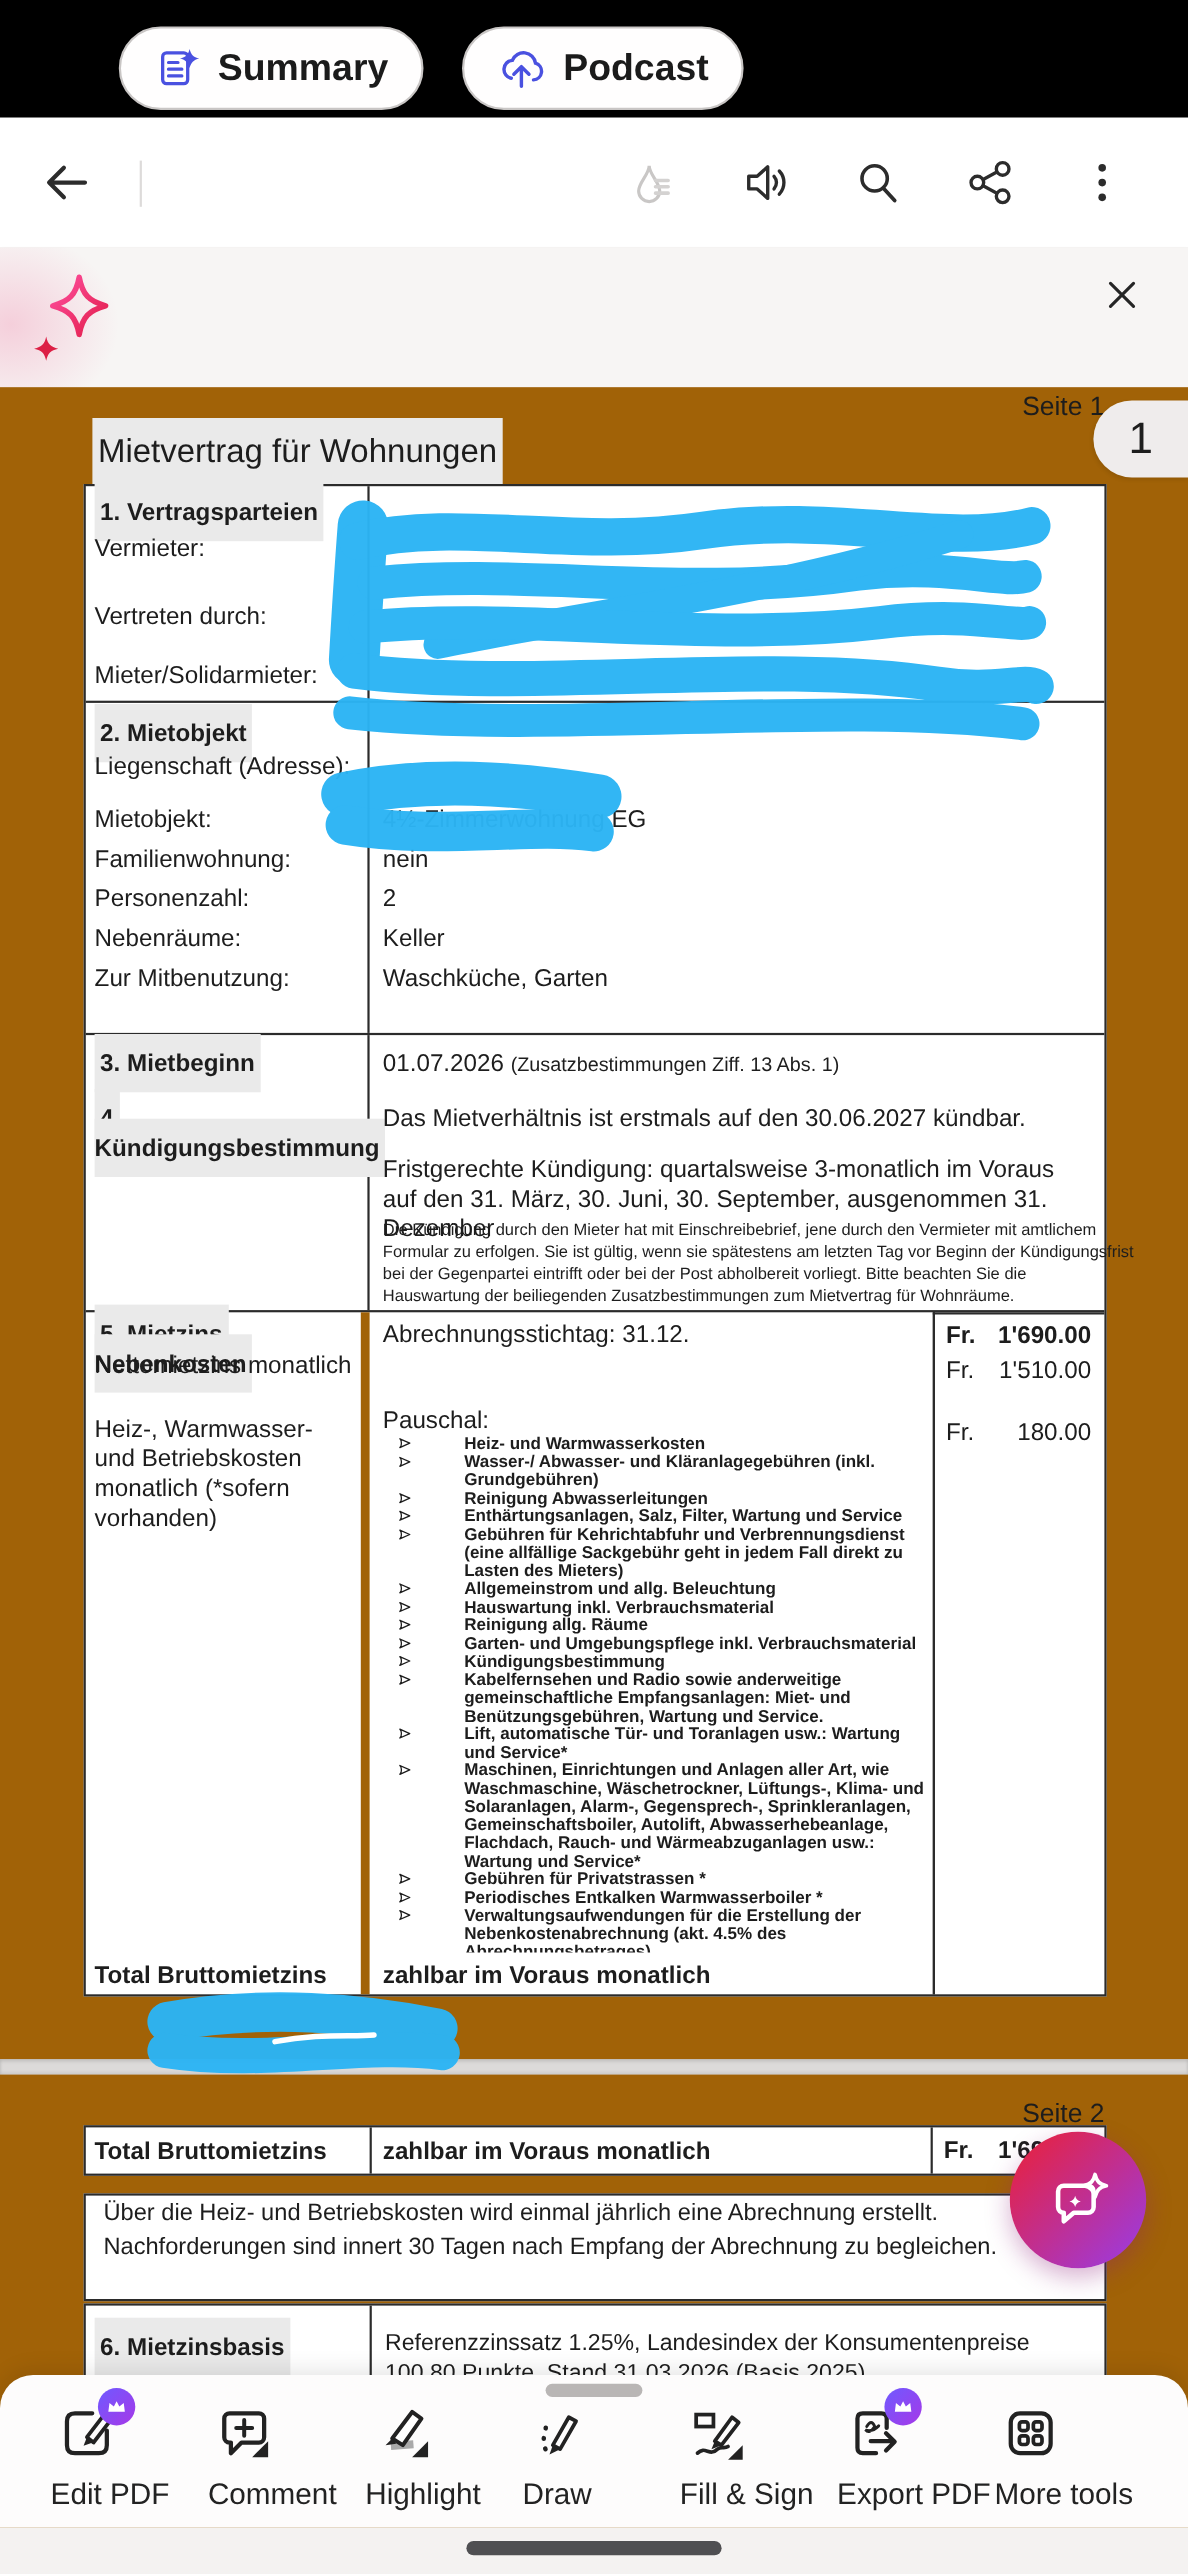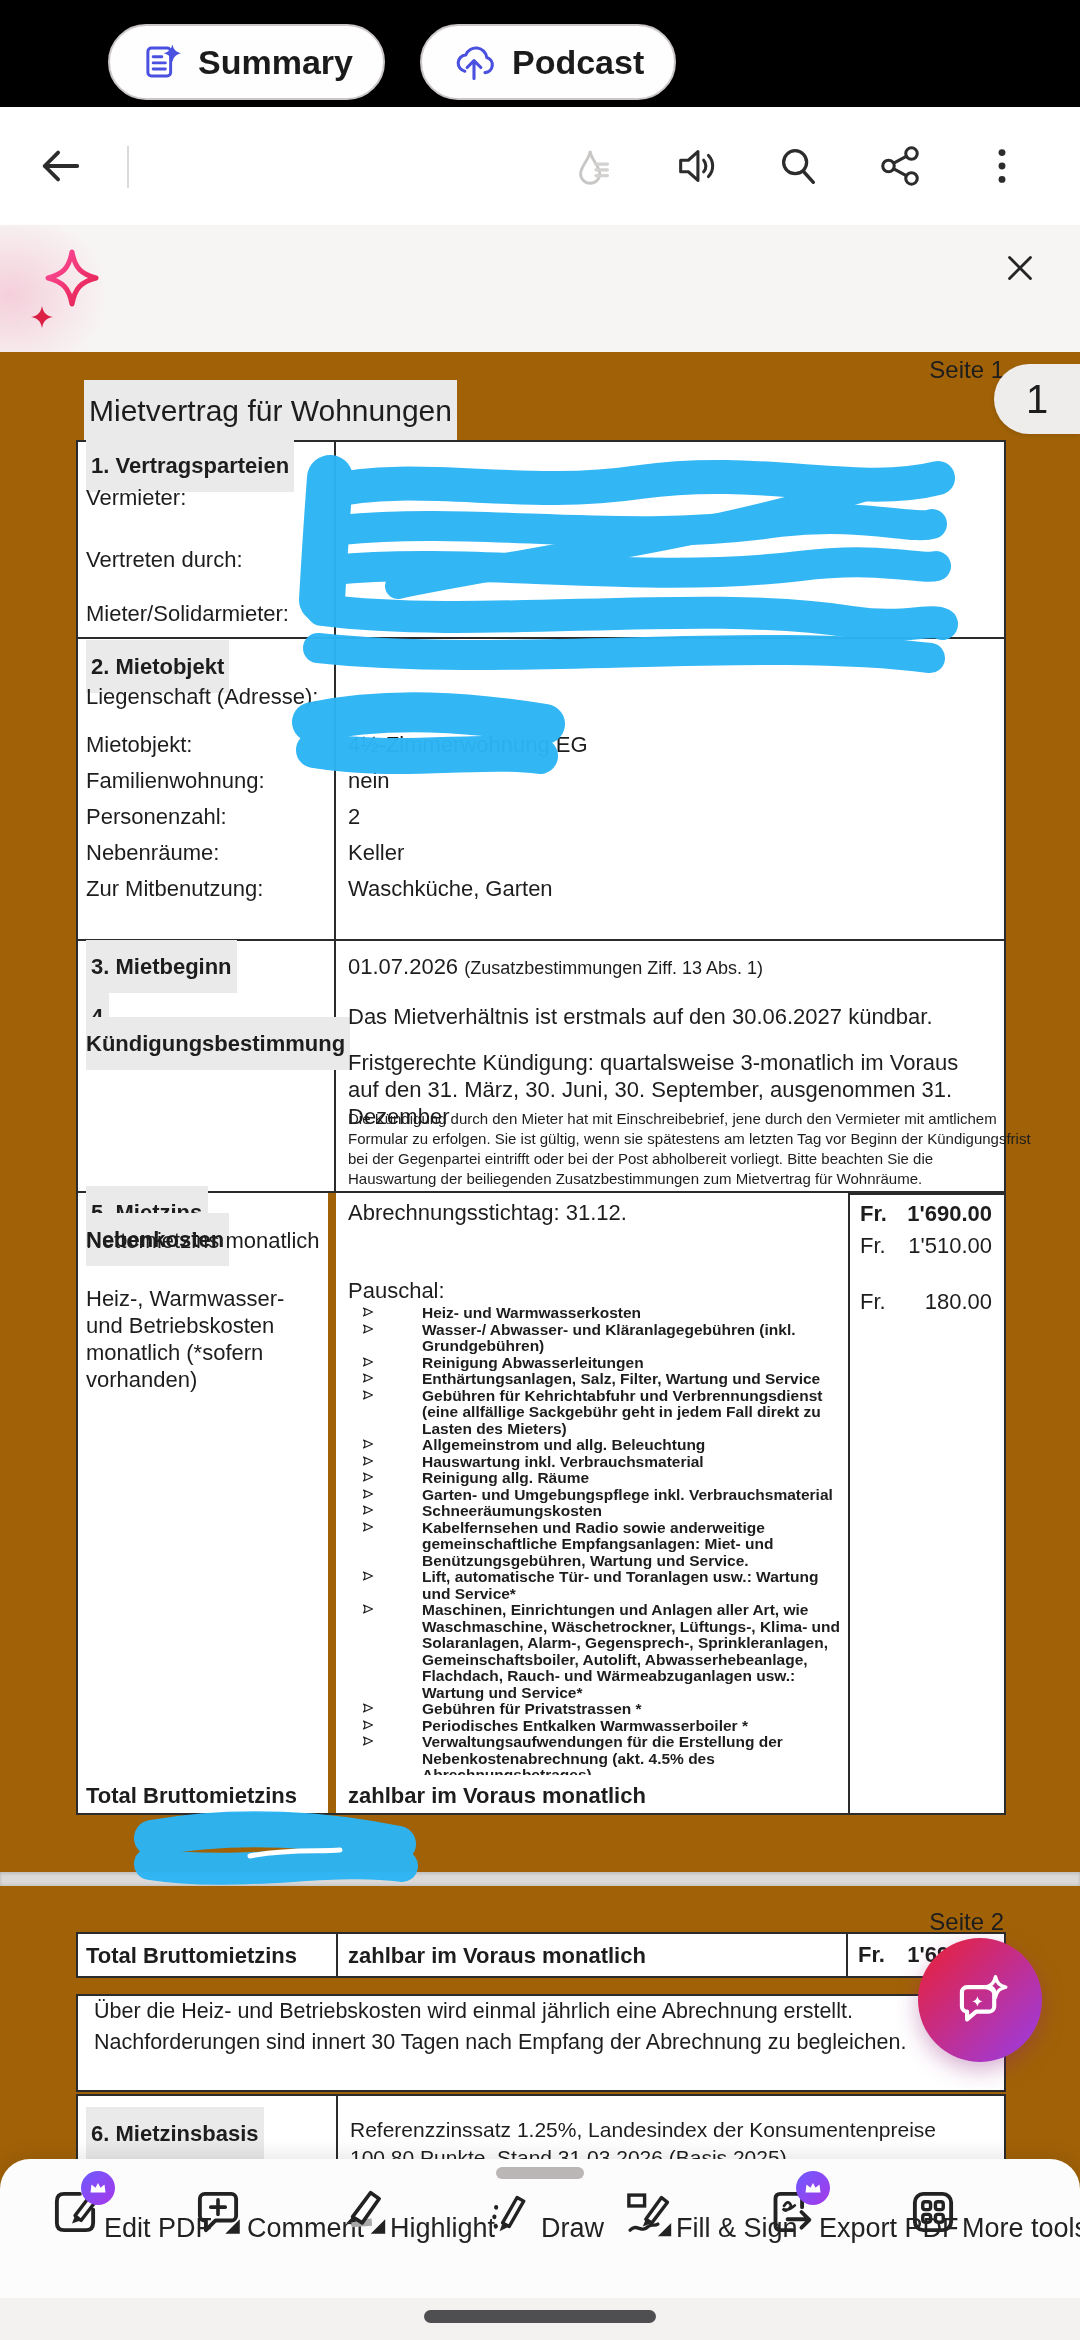--- a/index.html
+++ b/index.html
@@ -67,21 +67,21 @@
   
   .fab{left:918px;top:1938px;width:124px;height:124px;border-radius:50%;
        background:linear-gradient(135deg,#e32347 10%,#9c3bdf 95%);
        box-shadow:0 8px 22px rgba(140,30,120,.35);display:flex;align-items:center;justify-content:center;}
 
   
   .sheet{left:0;top:2159px;width:1080px;height:139px;background:#fdfcfc;border-radius:30px 30px 0 0;
          box-shadow:0 -4px 20px rgba(0,0,0,.10);}
   .handle{left:496px;top:2167px;width:88px;height:12px;border-radius:6px;background:#b9b6b5;}
   .tools{left:46px;top:2180px;width:988px;display:flex;justify-content:space-between;}
-  .tool{display:flex;align-items:flex-end;width:130px;}
+  .tool{display:flex;flex-direction:column;align-items:flex-start;width:130px;}
   .tool-icon{position:relative;width:66px;height:64px;display:flex;align-items:center;justify-content:center;}
   .tool-label{margin-top:8px;font-size:27px;color:#222;white-space:nowrap;}
   .badge{position:absolute;right:-12px;top:-10px;}
   .gesture{left:0;top:2298px;width:1080px;height:42px;background:#f4f2f1;}
   .home-bar{left:424px;top:2310px;width:232px;height:13px;border-radius:7px;background:#4f4f52;}
 </style>
 </head>
 <body>
 
 <div class="screen">
@@ -284,21 +284,21 @@
                 </span><span>Reinigung allg. Räume</span></div>
               <div class="bullet"><span class="bmark">
                   <svg width="12" height="12" viewBox="0 0 12 12">
                     <path d="M1.5 2 L10.5 6 L1.5 10 C3.4 8.6 3.4 3.4 1.5 2 Z" fill="none" stroke="#1d1d1d" stroke-width="1.2" stroke-linejoin="round"></path>
                   </svg>
                 </span><span>Garten- und Umgebungspflege inkl. Verbrauchsmaterial</span></div>
               <div class="bullet"><span class="bmark">
                   <svg width="12" height="12" viewBox="0 0 12 12">
                     <path d="M1.5 2 L10.5 6 L1.5 10 C3.4 8.6 3.4 3.4 1.5 2 Z" fill="none" stroke="#1d1d1d" stroke-width="1.2" stroke-linejoin="round"></path>
                   </svg>
-                </span><span>Schneeräumungskosten</span></div>
+                </span><span>Kündigungsbestimmung</span></div>
               <div class="bullet"><span class="bmark">
                   <svg width="12" height="12" viewBox="0 0 12 12">
                     <path d="M1.5 2 L10.5 6 L1.5 10 C3.4 8.6 3.4 3.4 1.5 2 Z" fill="none" stroke="#1d1d1d" stroke-width="1.2" stroke-linejoin="round"></path>
                   </svg>
                 </span><span>Kabelfernsehen und Radio sowie anderweitige gemeinschaftliche Empfangsanlagen: Miet- und Benützungsgebühren, Wartung und Service.</span></div>
               <div class="bullet"><span class="bmark">
                   <svg width="12" height="12" viewBox="0 0 12 12">
                     <path d="M1.5 2 L10.5 6 L1.5 10 C3.4 8.6 3.4 3.4 1.5 2 Z" fill="none" stroke="#1d1d1d" stroke-width="1.2" stroke-linejoin="round"></path>
                   </svg>
                 </span><span>Lift, automatische Tür- und Toranlagen usw.: Wartung und Service*</span></div>

